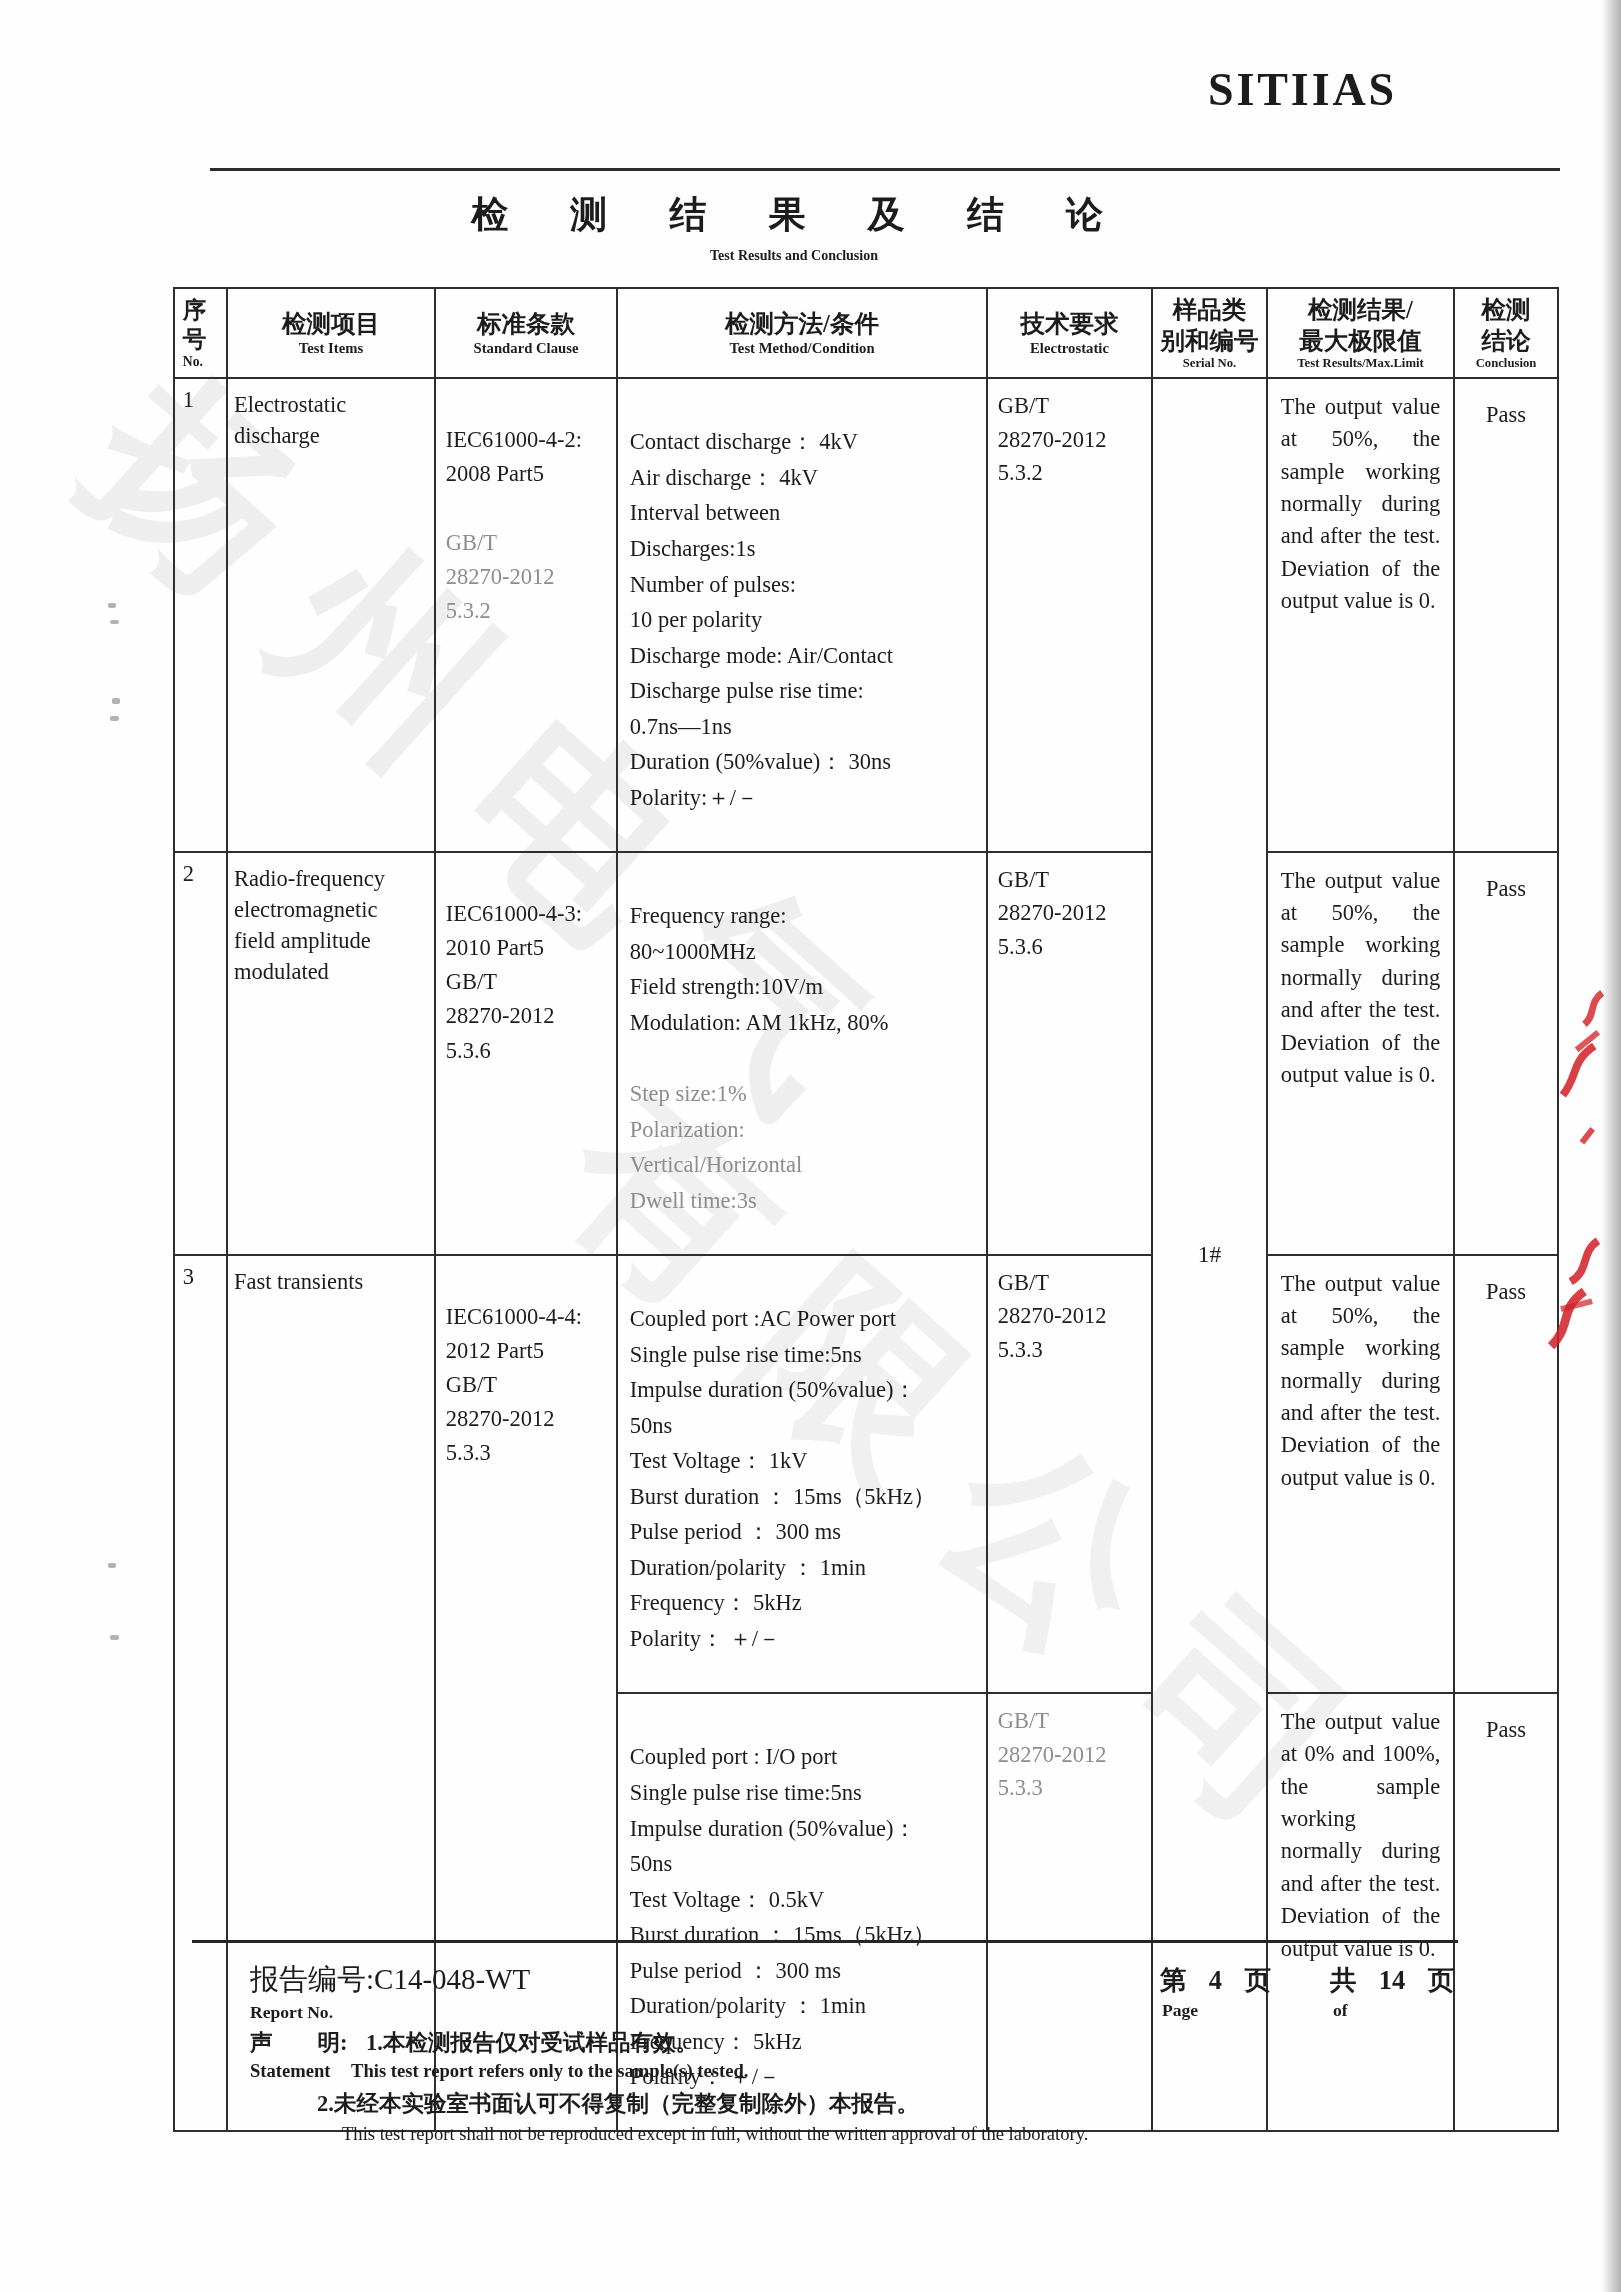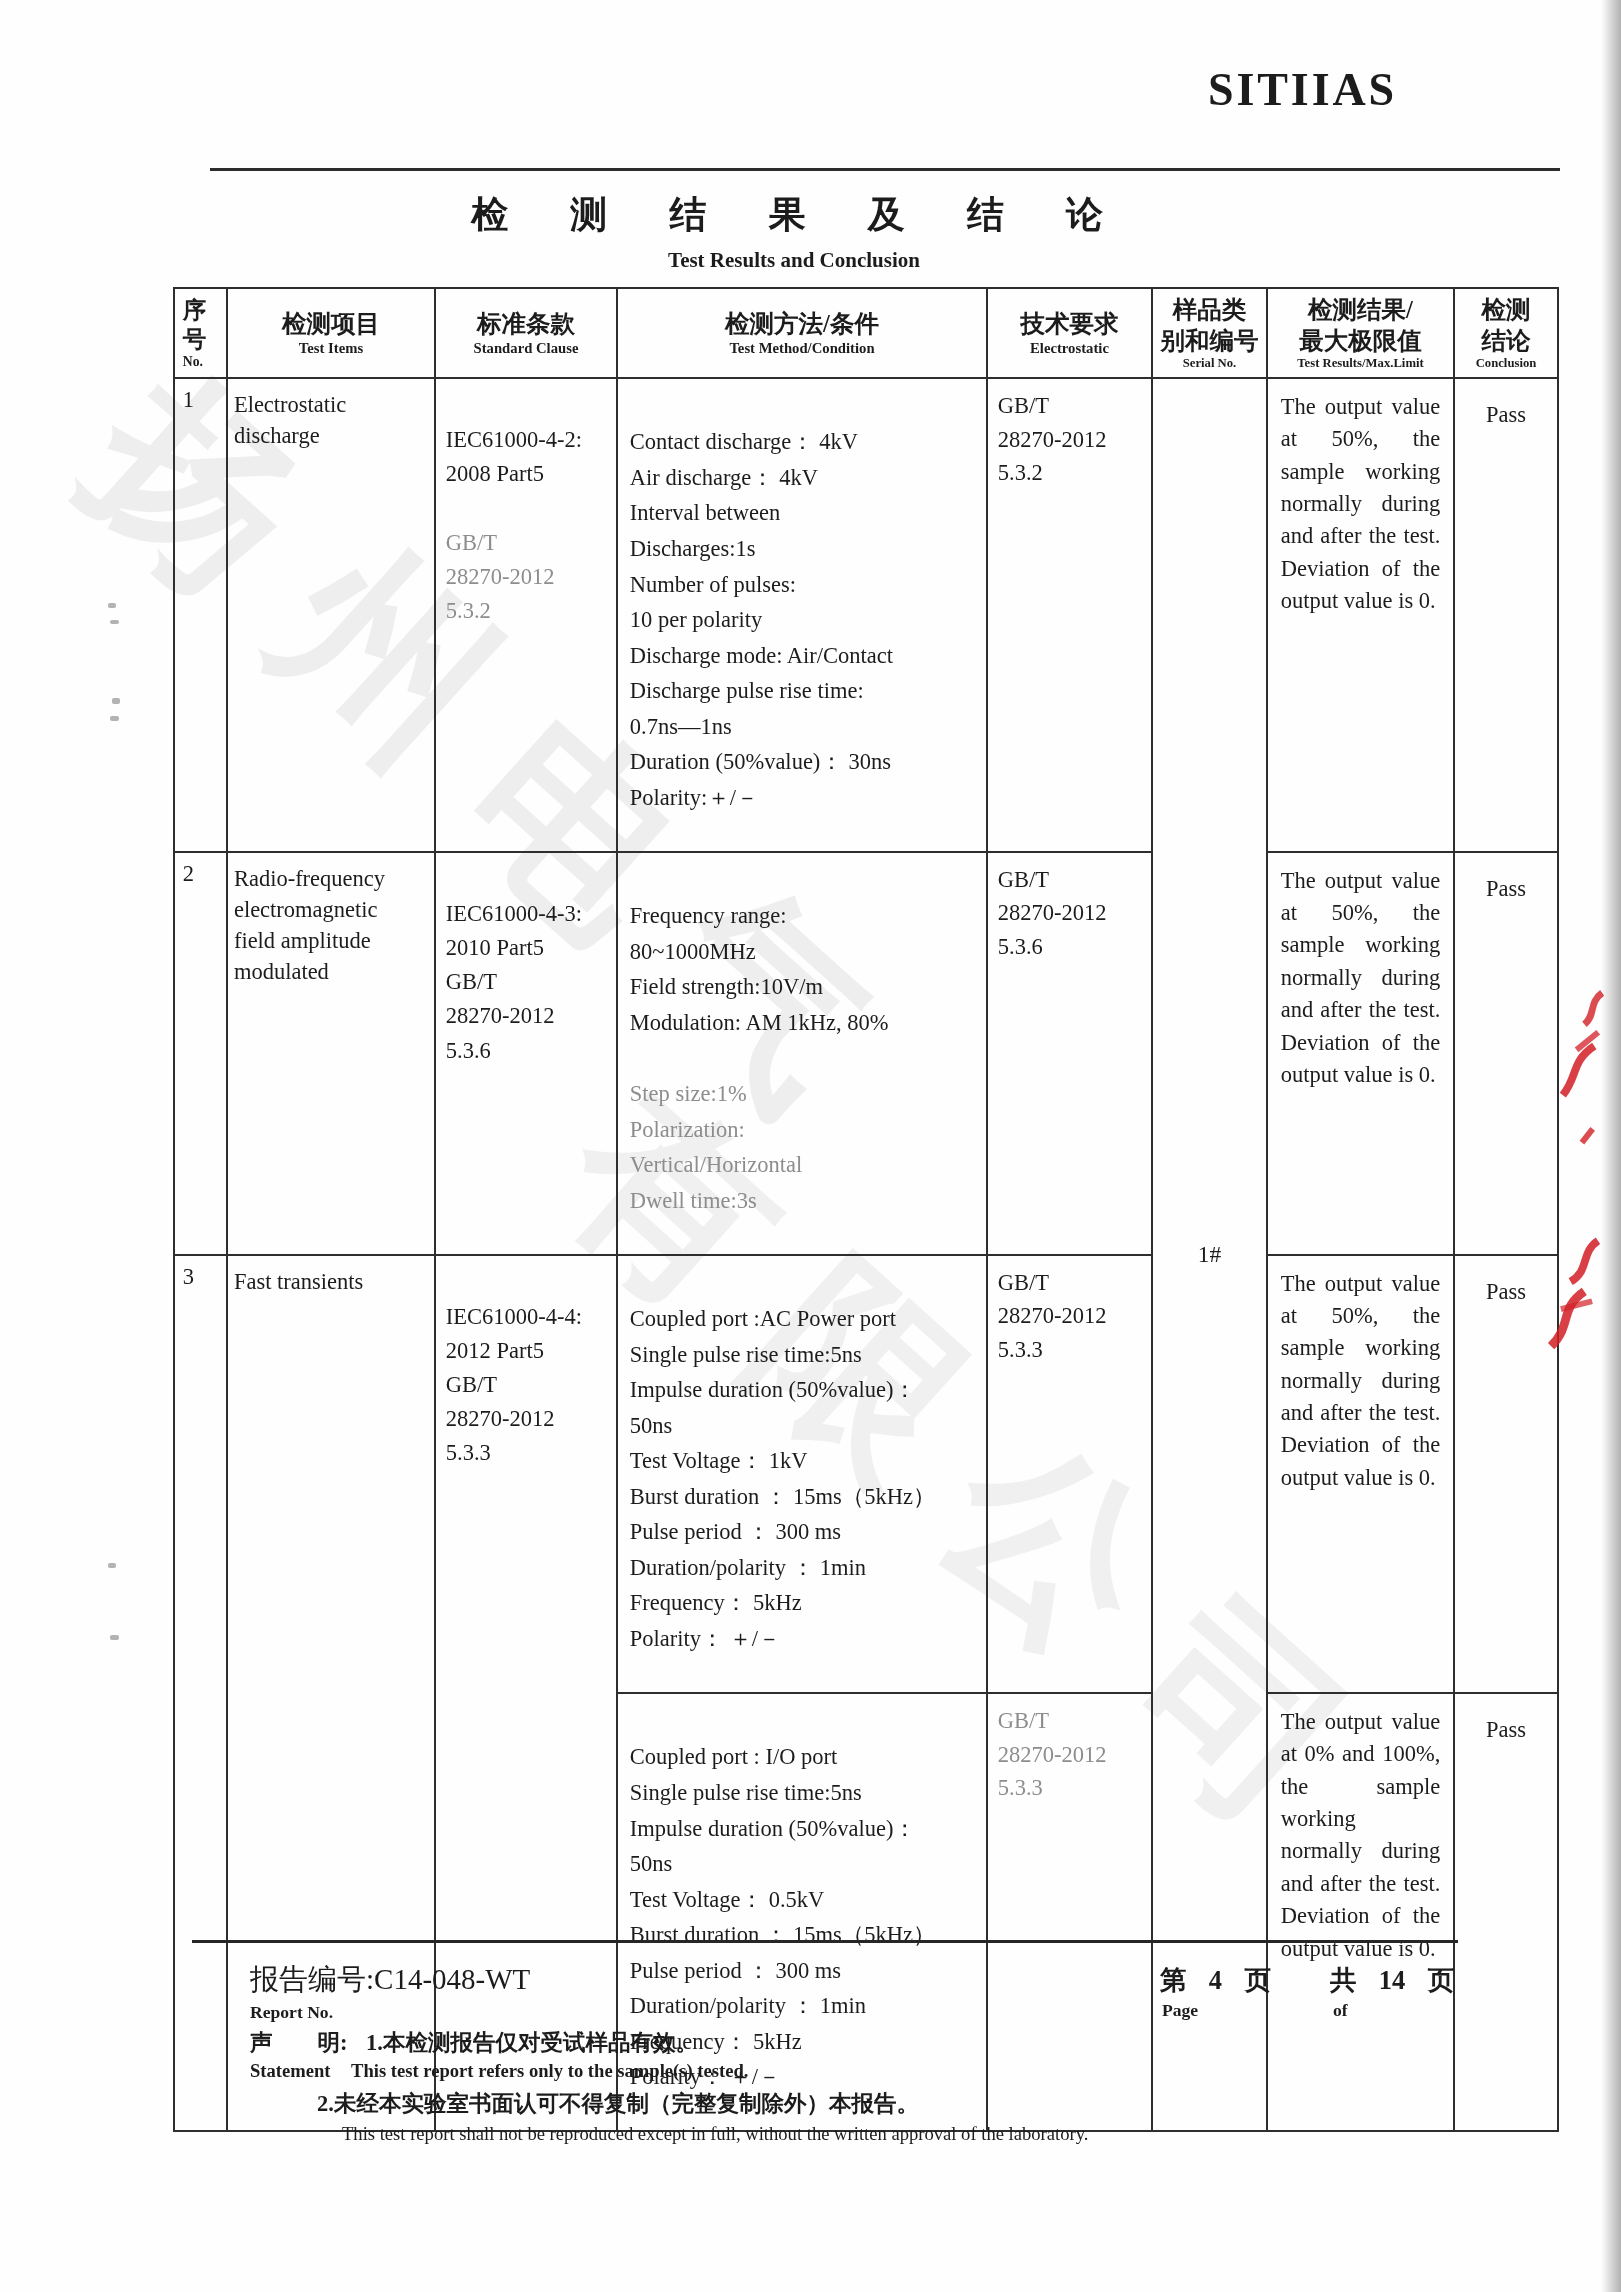--- a/index.html
+++ b/index.html
@@ -7,21 +7,21 @@
     position:relative;width:1621px;height:2293px;background:#fefefe;
     font-family:"Liberation Serif","DejaVu Serif",serif;color:#1c1c1c;
     overflow:hidden;margin:0 auto;
   }
   
   .brand{position:absolute;top:63px;left:1208px;font-size:46px;font-weight:bold;letter-spacing:2.9px;}
   .top-rule{position:absolute;top:168px;left:210px;width:1350px;height:2.9px;background:#2c2c2c;}
   .title-zh{position:absolute;top:190px;left:0;width:1588px;text-align:center;
     font-size:37px;font-weight:bold;letter-spacing:13.7px;word-spacing:25.5px;}
   .title-en{position:absolute;top:248px;left:0;width:1588px;text-align:center;
-    font-size:21px;font-weight:bold;}
+    font-size:14px;font-weight:bold;}
   
   table.results{
     position:absolute;left:173px;top:287px;width:1384px;
     border-collapse:collapse;table-layout:fixed;
   }
   table.results th,table.results td{border:2px solid #2e2e2e;overflow:hidden;}
   table.results th{border-bottom-width:2.9px;}
   table.results{border:2.9px solid #2a2a2a;}
   tr.hrow{height:90px;}
   tr.r1{height:407px;} tr.r2{height:350px;} tr.r3a{height:385px;} tr.r3b{height:377px;}

